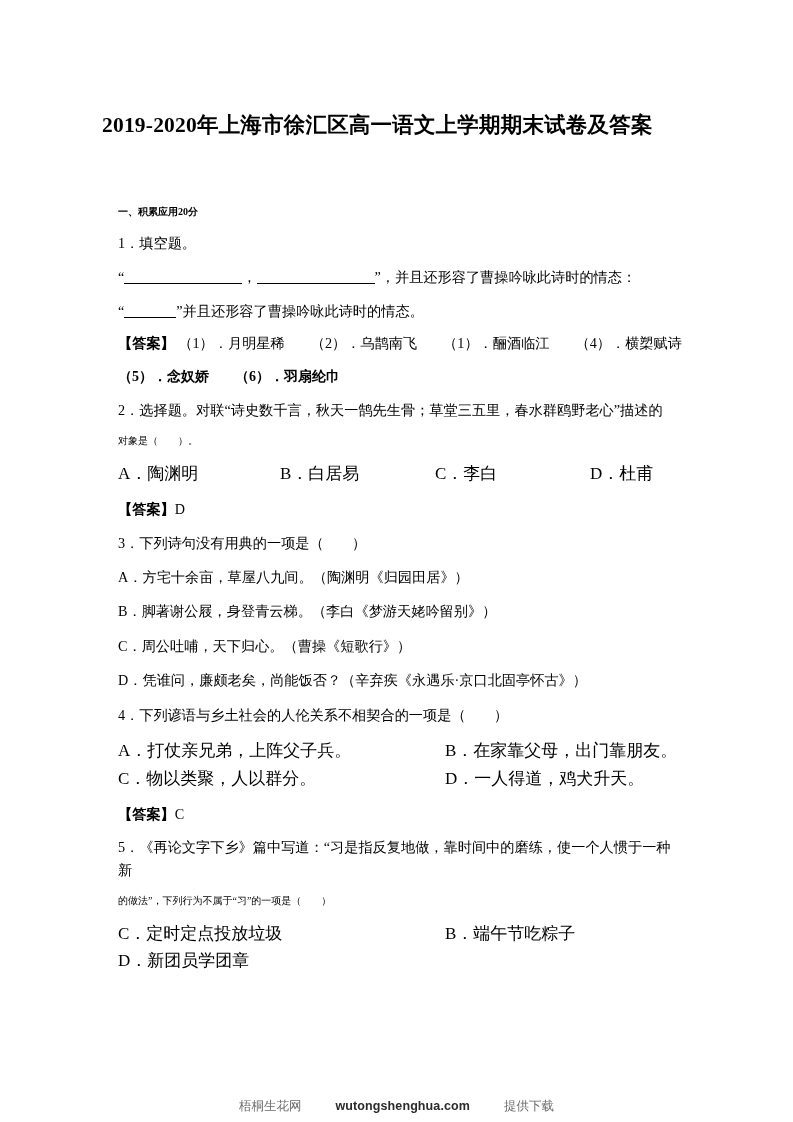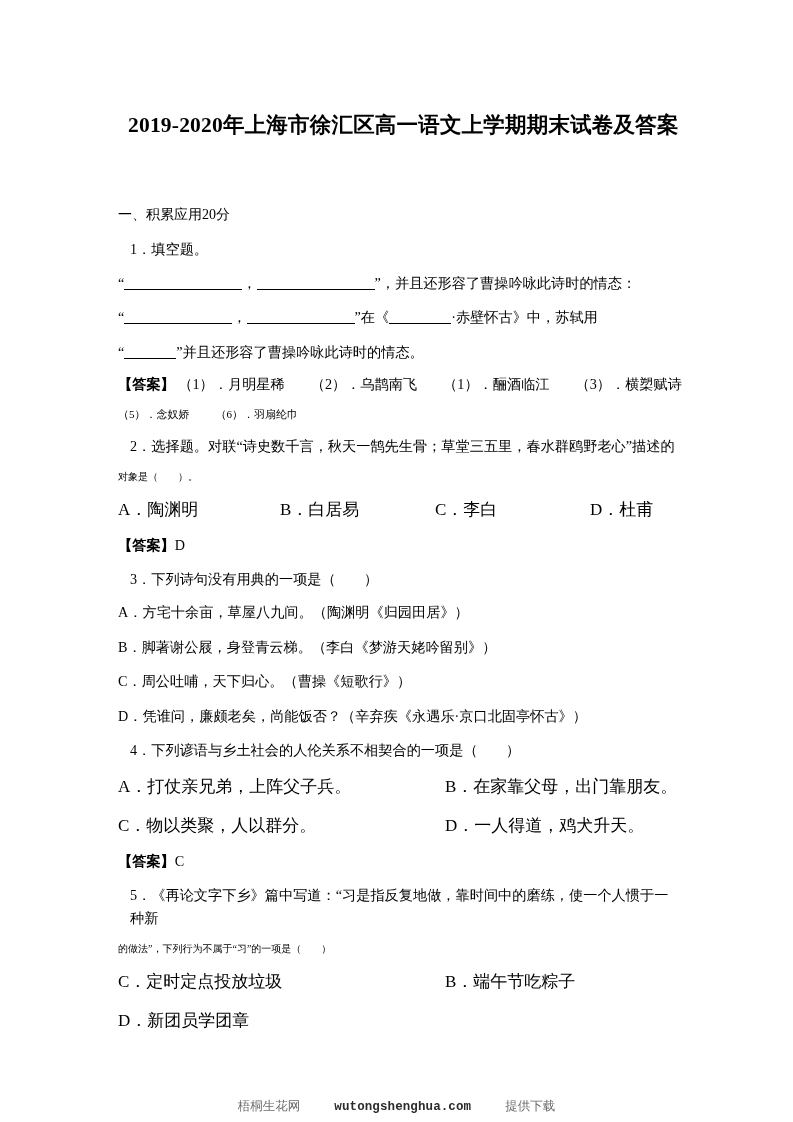--- a/index.html
+++ b/index.html
@@ -19,60 +19,60 @@
     position: relative;
     width: 793px;
     height: 1122px;
     box-sizing: border-box;
     padding: 0;
   }
 
   
   .doc-title {
     position: absolute;
-    left: 128px;
+    left: 102px;
     top: 96px;
     width: 560px;
     font-size: 21.5px;
     font-weight: bold;
     letter-spacing: 0.2px;
     line-height: 1.4;
     white-space: nowrap;
   }
 
   
   .body-block {
     position: absolute;
     left: 118px;
     top: 204px;
     width: 560px;
   }
 
   .section-head {
-    font-size: 14px;
-    font-weight: normal;
+    font-size: 10px;
+    font-weight: bold;
     line-height: 1.5;
     margin: 0 0 13px 0;
   }
 
   .line {
     font-size: 14.2px;
     line-height: 1.55;
     margin: 0 0 12.5px 0;
     white-space: nowrap;
   }
   .line.tight {
     margin-bottom: 10px;
   }
 
   
   .qrow {
     font-size: 14.2px;
     line-height: 1.6;
-    margin: 0 0 11px 12px;
+    margin: 0 0 11px 0;
   }
   .qnum {
     display: inline-block;
     min-width: 19px;
   }
 
   
   .cont {
     font-size: 10px;
     line-height: 1.6;
@@ -84,21 +84,21 @@
     display: grid;
     font-size: 17px;
     line-height: 1.6;
     margin: 0 0 11px 0;
   }
   .opts.cols4 {
     grid-template-columns: 162px 155px 155px auto;
   }
   .opts.cols2 {
     grid-template-columns: 327px auto;
-    row-gap: 12px;
+    row-gap: 0;
   }
   .opt {
     white-space: nowrap;
   }
   .optlab {
     display: inline-block;
     min-width: 20px;
   }
 
   
@@ -113,24 +113,25 @@
   }
   .ans-items {
     display: inline;
   }
   .ans-item {
     display: inline-block;
     margin-right: 26px;
   }
   .ans-item:last-child { margin-right: 0; }
   .ans-row2 {
-    font-size: 11px;
-    line-height: 1.6;
-    margin: 0 0 11px 0;
-    white-space: nowrap;
+    font-size: 14px;
+    line-height: 1.6;
+    margin: 0 0 11px 0;
+    white-space: nowrap;
+    font-weight: bold;
   }
 
   
   .blank {
     display: inline-block;
     border-bottom: 1px solid #000;
     height: 0.95em;
     vertical-align: -2px;
   }
   .bk-lg { width: 118px; }
@@ -140,21 +141,21 @@
 
   
   .footer {
     position: absolute;
     left: 0;
     top: 1098px;
     width: 793px;
     text-align: center;
     font-size: 12.5px;
     color: #6a6a6a;
-    font-family: Liberation Mono, monospace;
+    font-family: Liberation Sans, sans-serif;
   }
   .footer span { display: inline-block; }
   .f-site {
     margin: 0 34px;
     color: #2b2b2b;
     font-weight: bold;
     letter-spacing: 0.1px;
   }
 </style>
 </head>
@@ -170,31 +171,28 @@
 
     <div class="qrow">
       <span class="qnum">1．</span><span>填空题。</span>
     </div>
 
 
     <div class="line">
       <span>“</span><span class="blank bk-lg"></span><span>，</span><span class="blank bk-lg"></span><span>”，并且还形容了曹操吟咏此诗时的情态：</span>
     </div>
 
-    <div class="line">
-      <span>“</span><span class="blank bk-md"></span><span>，</span><span class="blank bk-md"></span><span>”在《</span><span class="blank bk-sm"></span><span>·赤壁怀古》中，苏轼用</span>
-    </div>
 
     <div class="line tight">
       <span>“</span><span class="blank bk-xs"></span><span>”并且还形容了曹操吟咏此诗时的情态。</span>
     </div>
 
     <div class="ans">
       <span class="ans-tag">【答案】</span><span class="ans-items">
-        <span class="ans-item">（1）．月明星稀</span><span class="ans-item">（2）．乌鹊南飞</span><span class="ans-item">（1）．酾酒临江</span><span class="ans-item">（3）．横槊赋诗</span>
+        <span class="ans-item">（1）．月明星稀</span><span class="ans-item">（2）．乌鹊南飞</span><span class="ans-item">（1）．酾酒临江</span><span class="ans-item">（4）．横槊赋诗</span>
       </span>
     </div>
     <div class="ans-row2">
       <span class="ans-item">（5）．念奴娇</span><span class="ans-item">（6）．羽扇纶巾</span>
     </div>
 
     <div class="qrow">
       <span class="qnum">2．</span><span>选择题。对联“诗史数千言，秋天一鹄先生骨；草堂三五里，春水群鸥野老心”描述的</span>
     </div>
     <div class="cont">对象是（　　）。</div>

